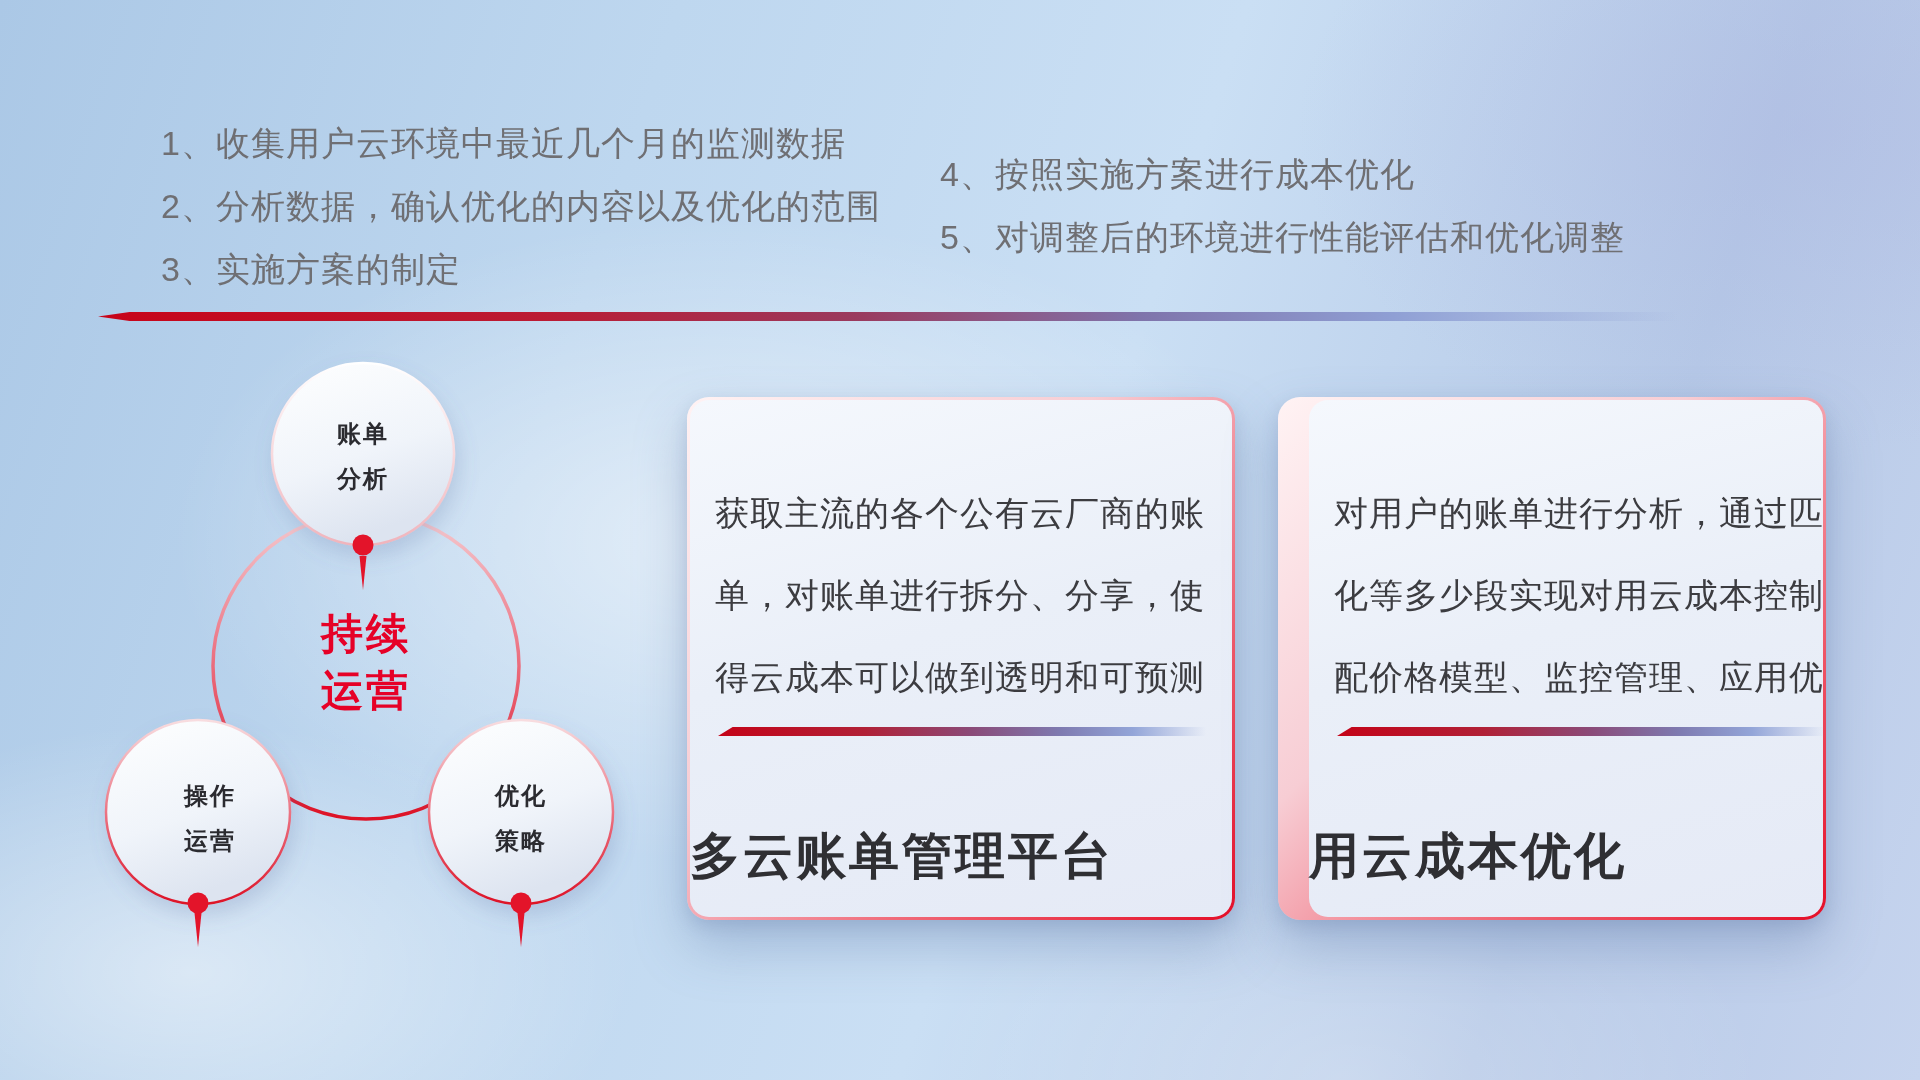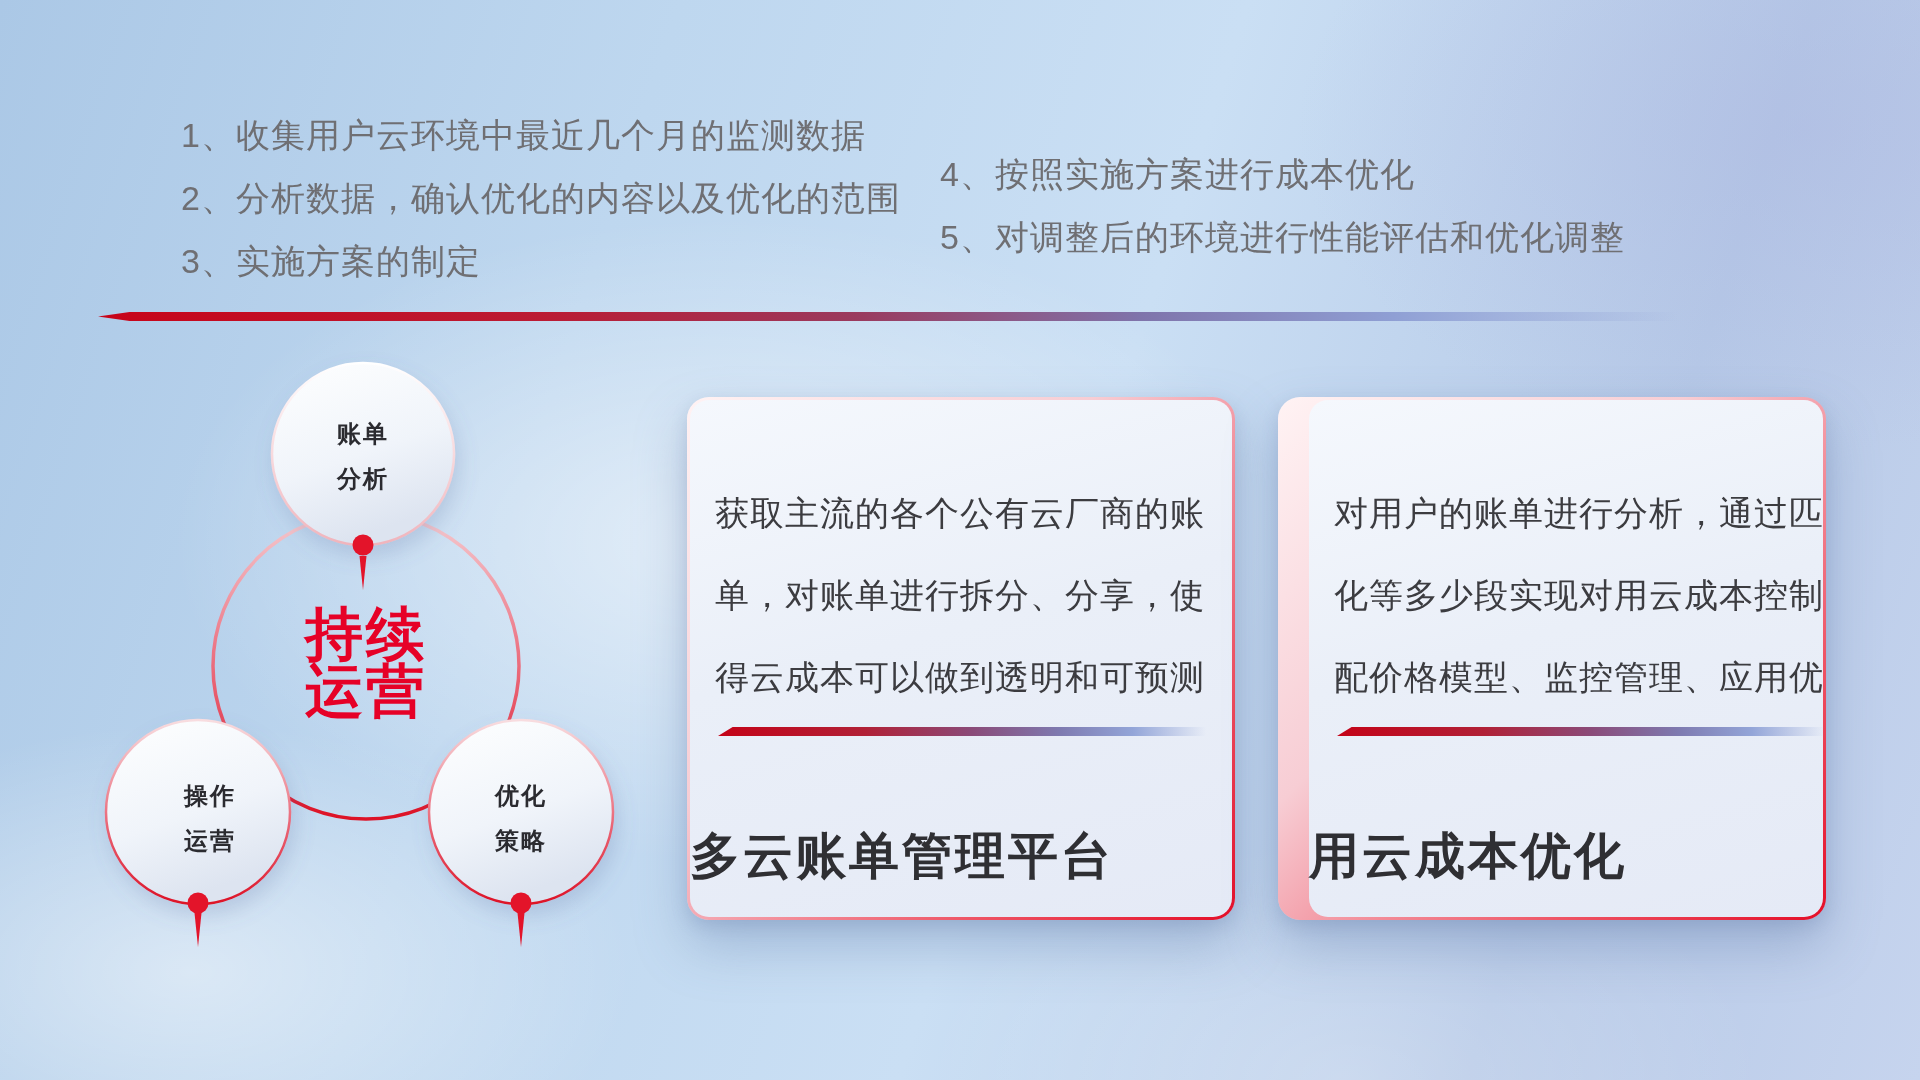--- a/index.html
+++ b/index.html
@@ -8,37 +8,37 @@
     position:relative;width:1920px;height:1080px;overflow:hidden;
     background:
       radial-gradient(900px 520px at 38% 50%, rgba(255,255,255,.55), rgba(255,255,255,0) 62%),
       radial-gradient(760px 430px at 10% 90%, rgba(255,255,255,.48), rgba(255,255,255,0) 58%),
       radial-gradient(820px 520px at 94% 12%, rgba(172,182,224,.45), rgba(172,182,224,0) 62%),
       radial-gradient(700px 400px at 70% 100%, rgba(255,255,255,.25), rgba(255,255,255,0) 60%),
       linear-gradient(108deg,#abc8e6 0%,#bed7ef 30%,#cadff4 55%,#b6c9e7 80%,#c6d4ee 100%);
   }
   
   .steps{position:absolute;color:#6f6f73;font-size:34px;line-height:63px;letter-spacing:1px;white-space:nowrap;}
-  .steps-left{left:161px;top:104px;margin-left:20px;}
+  .steps-left{left:161px;top:112px;}
   .steps-right{left:940px;top:143px;}
   
   .main-divider{
     position:absolute;left:98px;top:312px;width:1580px;height:9px;
     background:linear-gradient(90deg,#c70419 0%,#bb1b33 28%,#9a3a5e 48%,#7f74ab 66%,#8f9fd4 82%,rgba(160,180,224,0) 100%);
     clip-path:polygon(0% 50%,2% 0%,100% 0%,100% 100%,2% 100%);
   }
   
   .cycle-svg{position:absolute;left:80px;top:340px;}
   .cycle-label{position:absolute;transform:translate(-50%,-50%);text-align:center;white-space:nowrap;}
   .cycle-label span{display:block;}
   .satellite-label{color:#2b2b30;font-size:24px;line-height:45px;font-weight:600;letter-spacing:2px;}
   .label-bill{left:363px;top:456px;}
   .label-ops{left:210px;top:818px;}
   .label-strategy{left:521px;top:818px;}
-  .center-label{left:366px;top:662px;color:#e60127;font-size:58px;line-height:57px;font-weight:800;letter-spacing:3px;text-align:center;}
+  .center-label{left:366px;top:662px;color:#e60127;font-size:42px;line-height:57px;font-weight:800;letter-spacing:3px;text-align:center;}
   
   .card{
     position:absolute;top:397px;width:548px;height:523px;border-radius:22px;padding:3px;box-sizing:border-box;
     background:linear-gradient(135deg,#fff3f4 0%,#f7cdd4 38%,#ee5566 75%,#e40e28 100%);
     box-shadow:0 26px 52px rgba(100,125,170,.38),0 6px 16px rgba(100,125,170,.22);
   }
   .card-1{left:687px;}
   .card-2{left:1278px;padding-left:31px;}
   .card-inner{
     position:relative;width:100%;height:100%;border-radius:19px;box-sizing:border-box;

